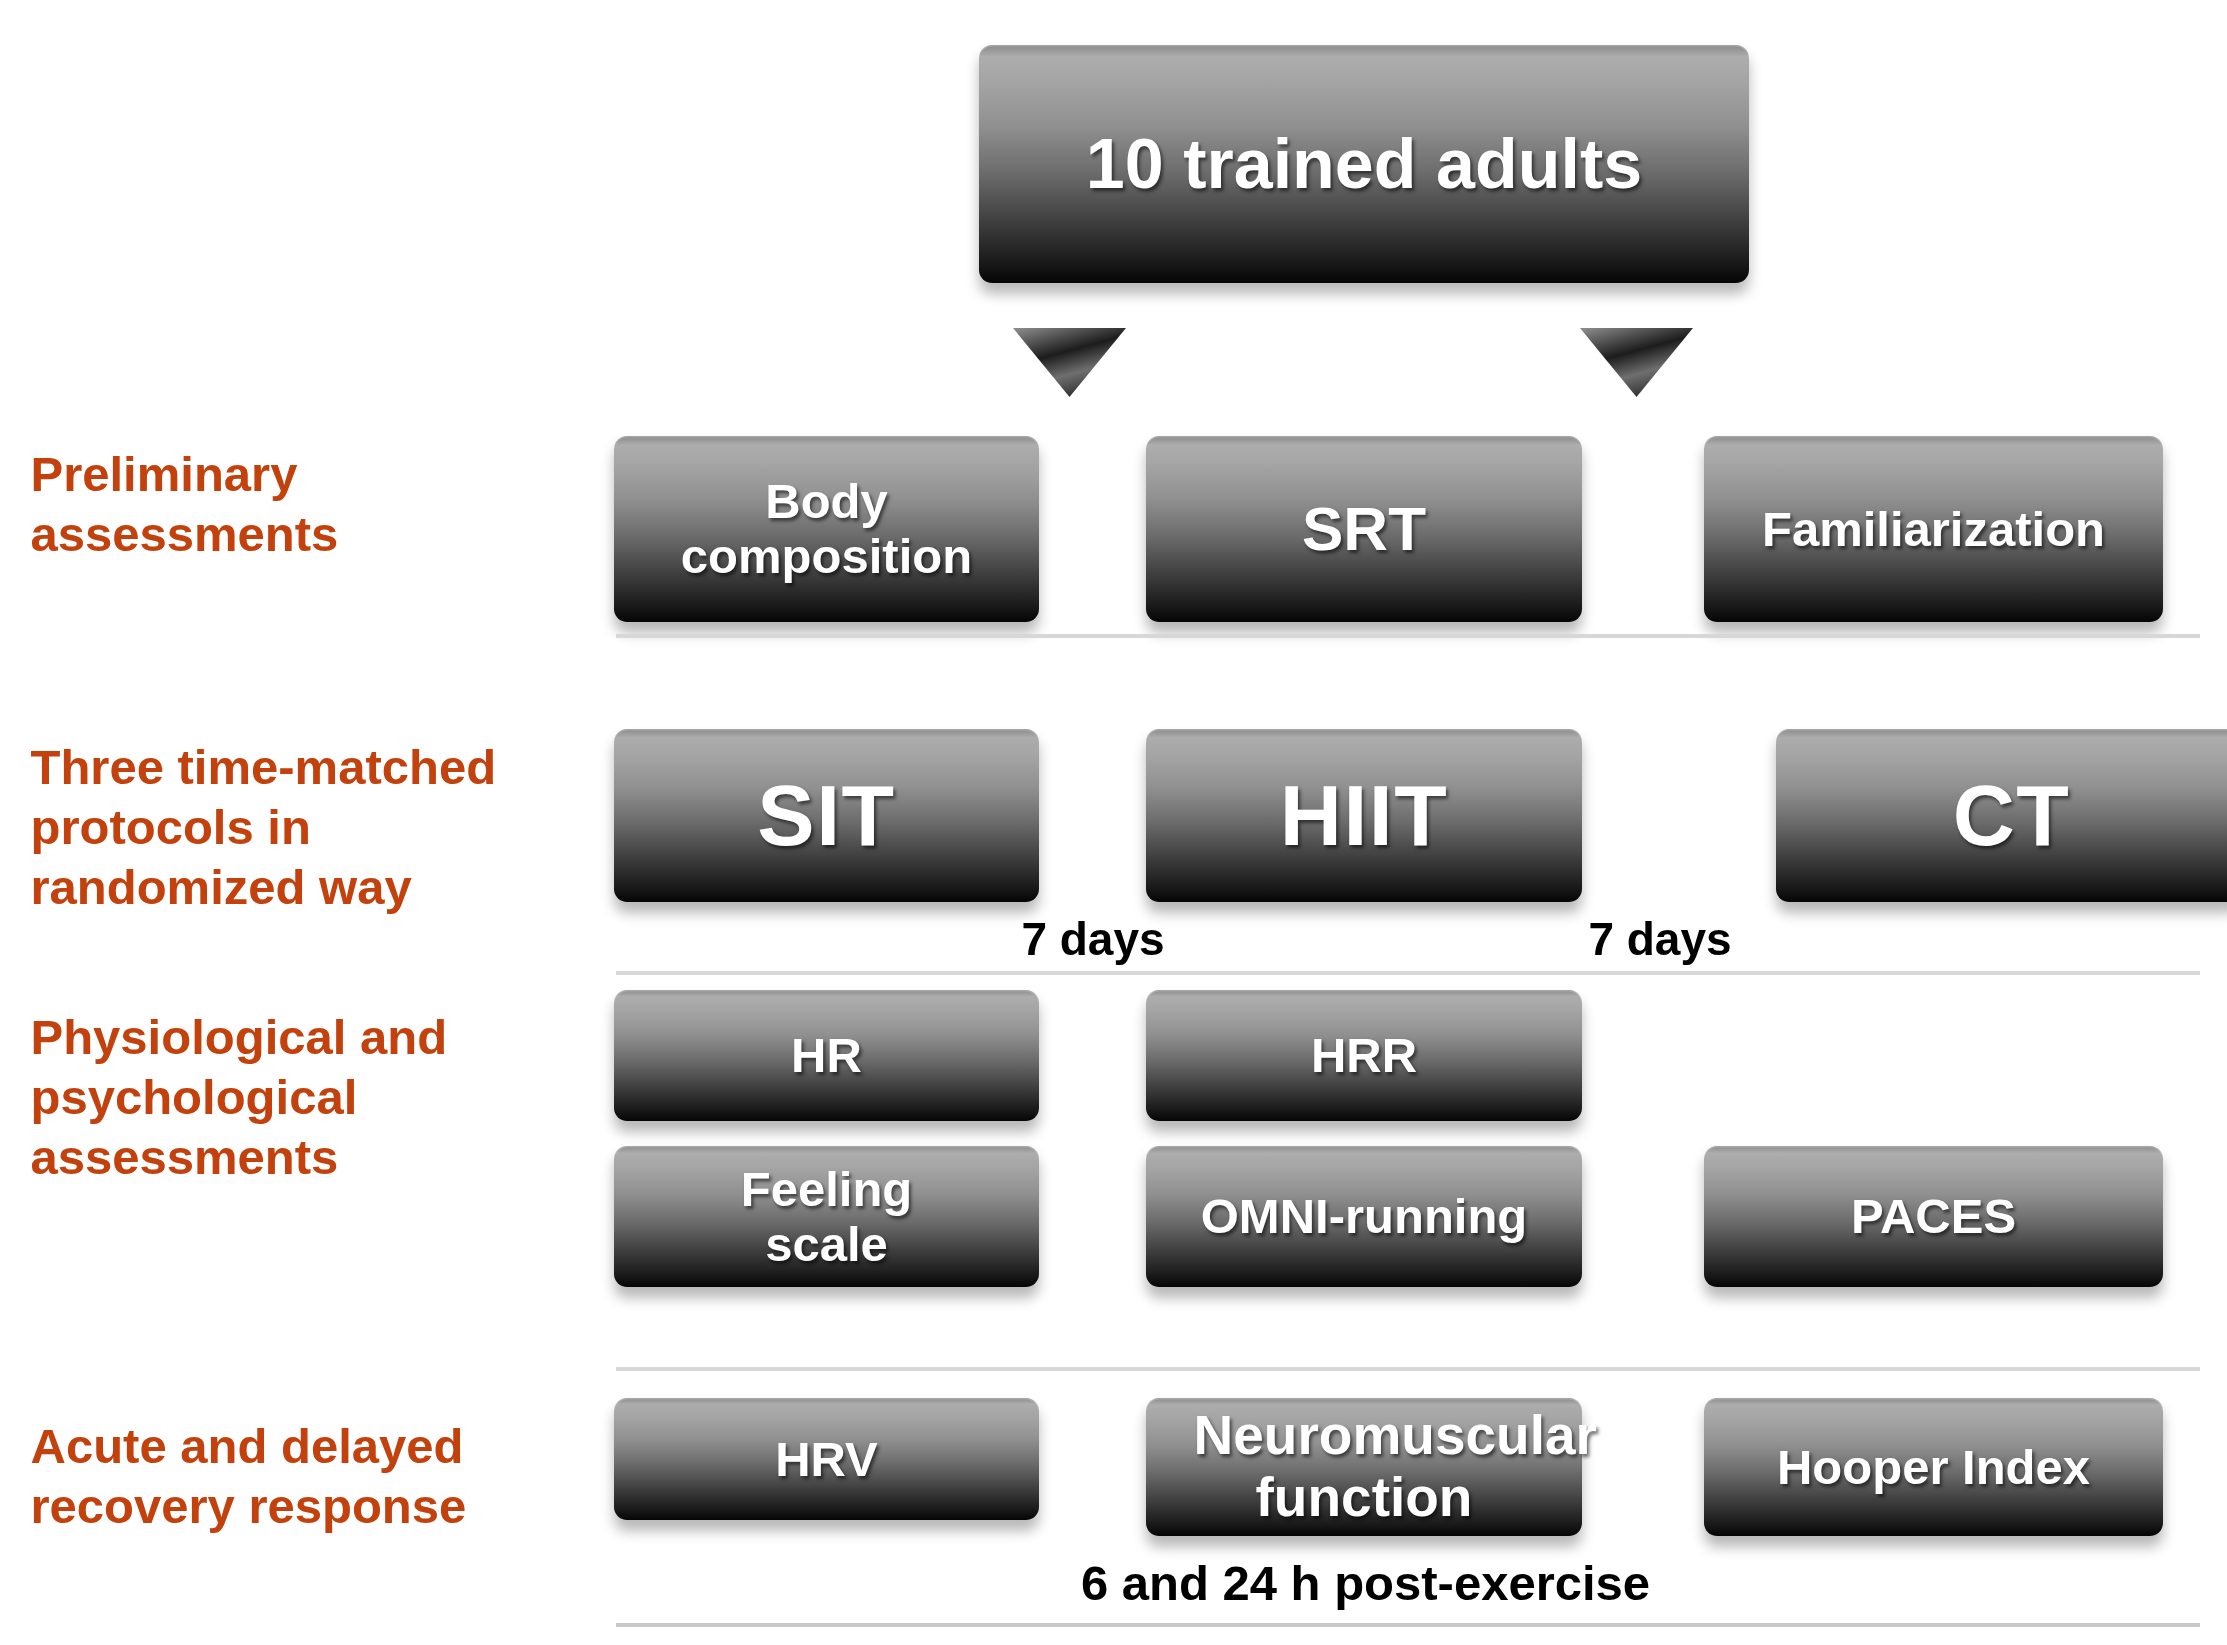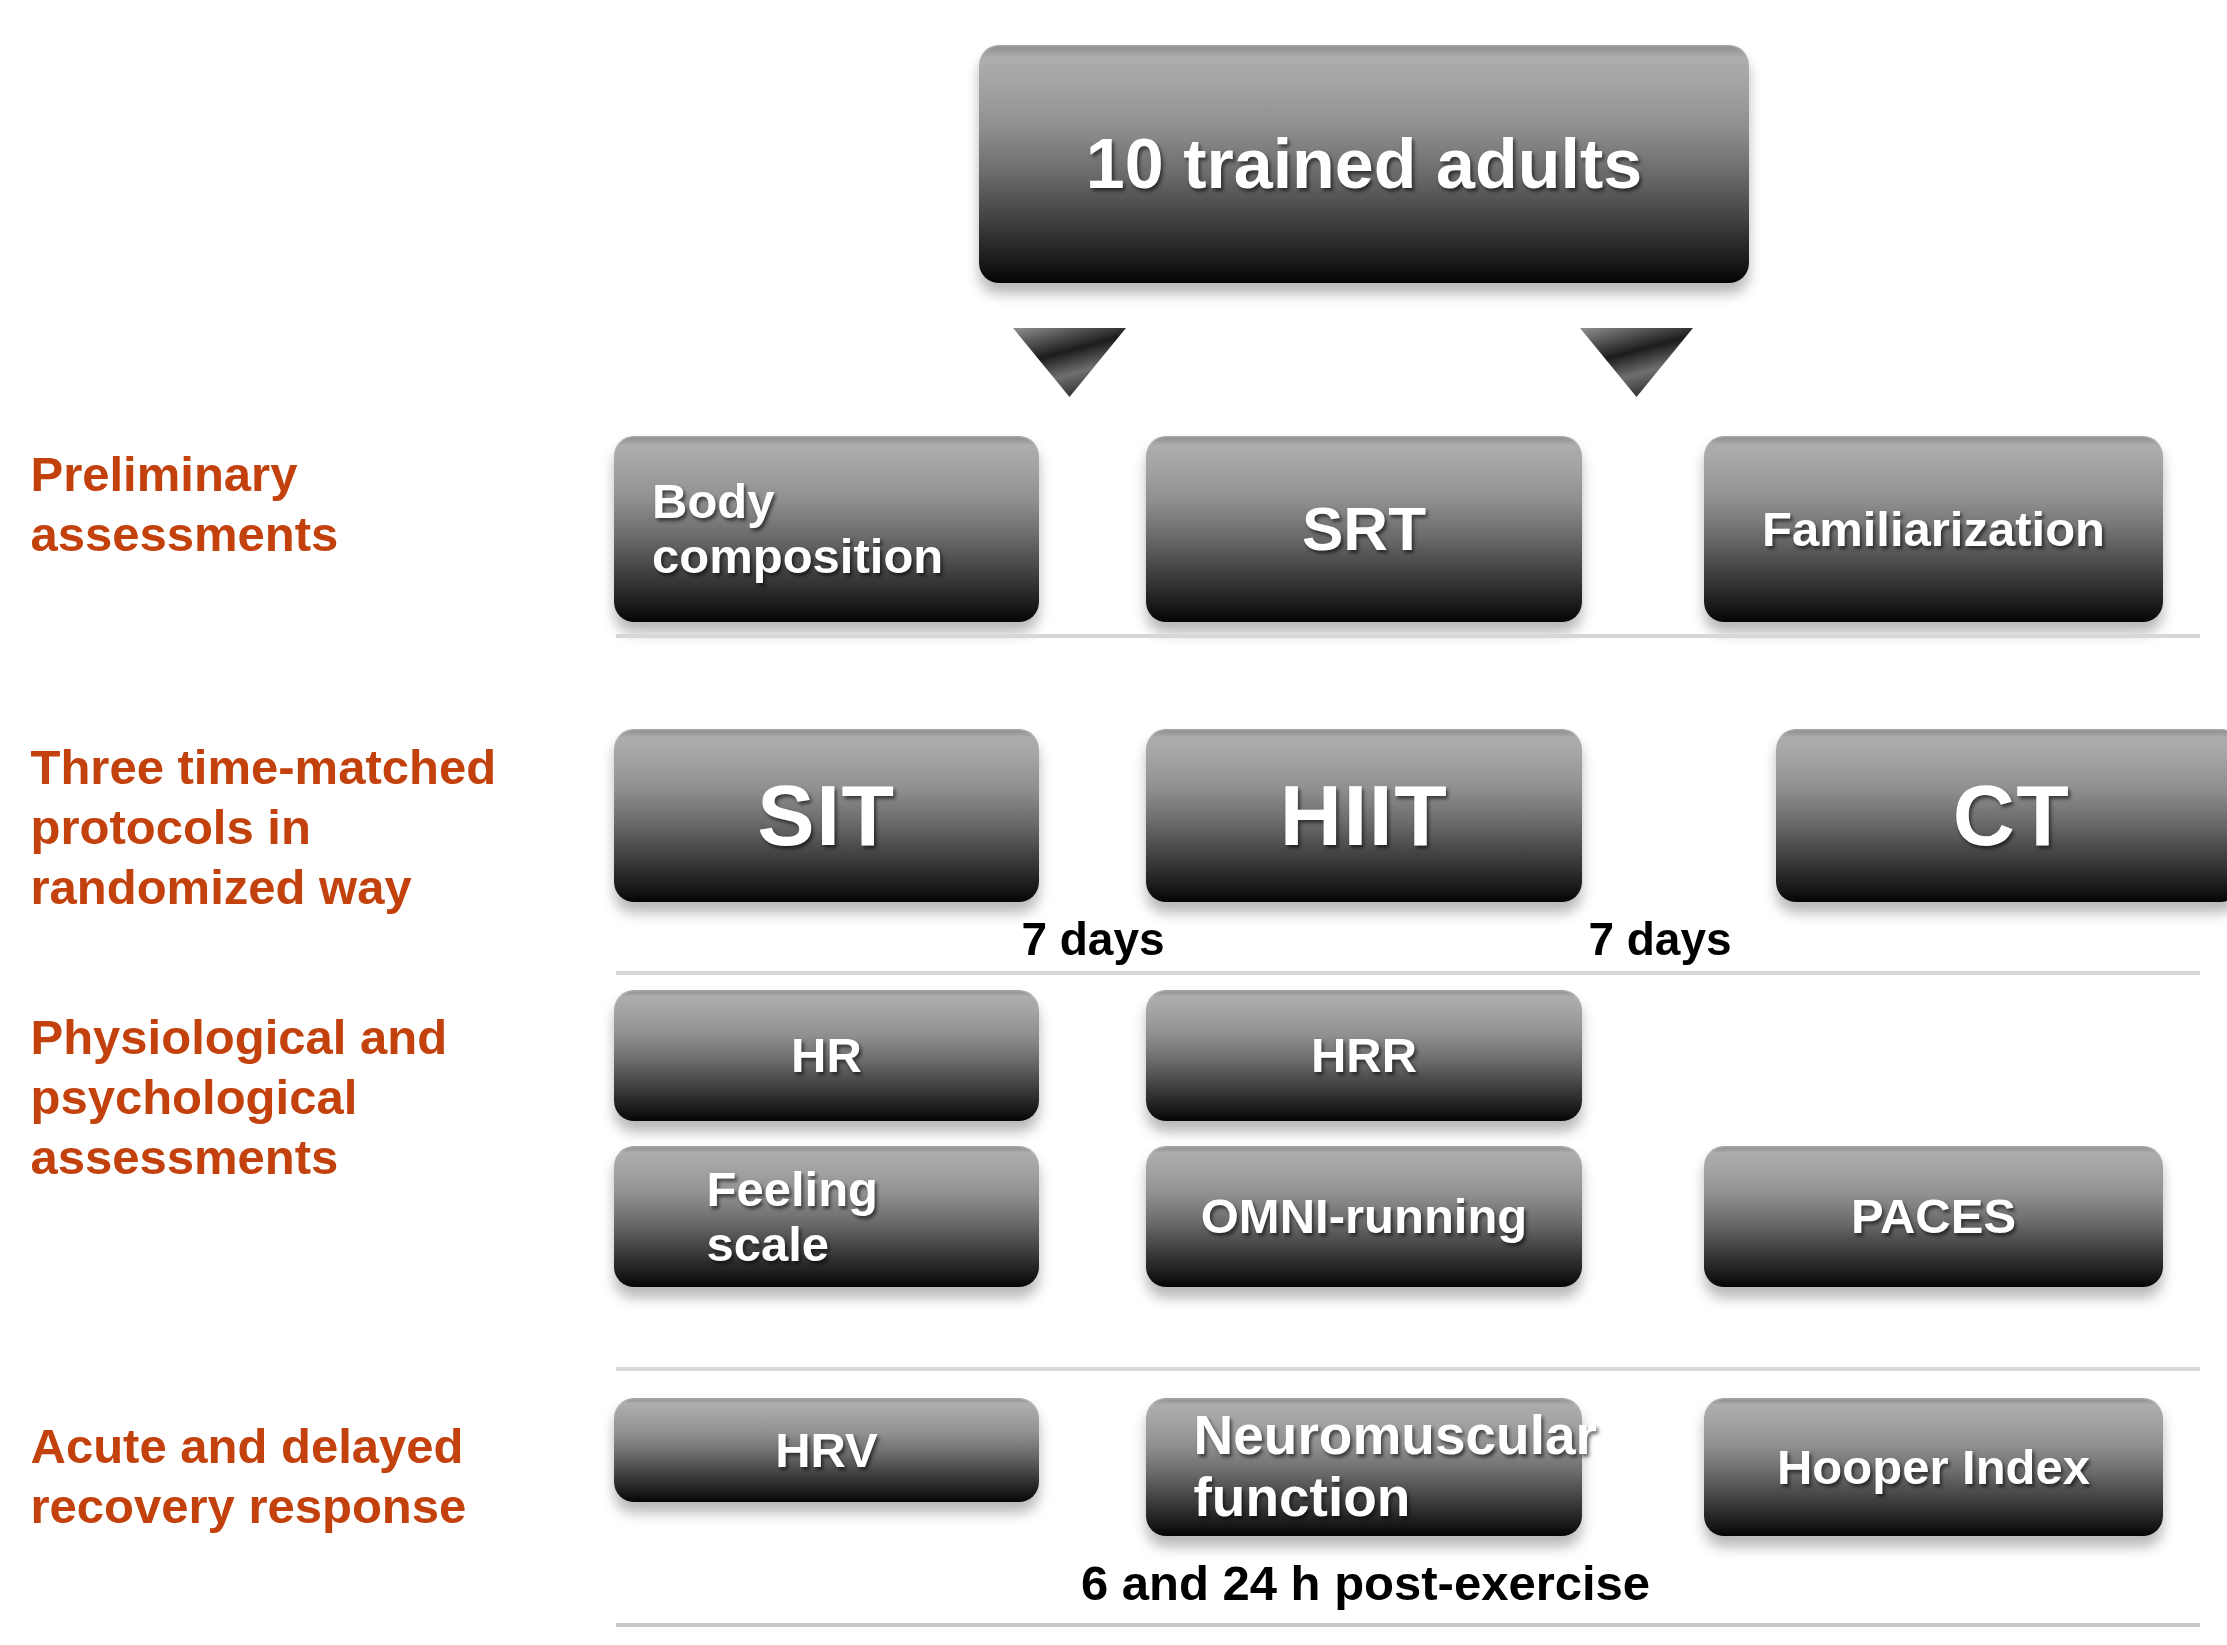--- a/index.html
+++ b/index.html
@@ -6,28 +6,28 @@
   .canvas{
     position:relative;
     width:2227px;height:1646px;
     background:#ffffff;
     font-family:"Liberation Sans","DejaVu Sans",sans-serif;
     overflow:hidden;
   }
   
   .gbox{
     position:absolute;
-    border-radius:20px;
+    border-radius:13px;
     background:linear-gradient(180deg,
       #8a8a8a 0%, #adadad 5%, #a4a4a4 16%, #909090 34%,
       #6b6b6b 54%, #3d3d3d 75%, #161616 93%, #050505 100%);
     color:#ffffff;
     font-weight:bold;
     display:flex;align-items:center;justify-content:center;
-    text-align:left;
+    text-align:center;
     box-shadow:0 10.2px 13px rgba(0,0,0,0.28), inset 0 1.5px 0 rgba(255,255,255,0.22);
     text-shadow:2.2px 2.9px 3.6px rgba(0,0,0,0.55);
     line-height:1.12;
   }
   .gbox span{display:inline-block;}
   .slabel{
     position:absolute;left:30.5px;width:530px;
     color:#c2410c;font-weight:bold;font-size:49px;line-height:1.22;
   }
   .divider{
@@ -110,21 +110,21 @@
     <span>OMNI-running</span>
   </div>
   <div class="gbox fs-std" style="left:1704px;top:1146px;width:459px;height:141px;">
     <span>PACES</span>
   </div>
 
   <div class="divider" style="top:1367px;"></div>
 
   <div class="slabel" style="top:1417px;">Acute and delayed recovery response</div>
 
-  <div class="gbox fs-std" style="left:614px;top:1398px;width:425px;height:104px;">
+  <div class="gbox fs-std" style="left:614px;top:1398px;width:425px;height:122px;">
     <span>HRV</span>
   </div>
   <div class="gbox fs-small" style="left:1146px;top:1398px;width:436px;height:138px;">
     <span class="wrap-neuro">Neuromuscular function</span>
   </div>
   <div class="gbox fs-std" style="left:1704px;top:1398px;width:459px;height:138px;">
     <span>Hooper Index</span>
   </div>
 
   <div class="note" style="left:1017px;top:1555px;width:697px;font-size:49px;">6 and 24 h post-exercise</div>

